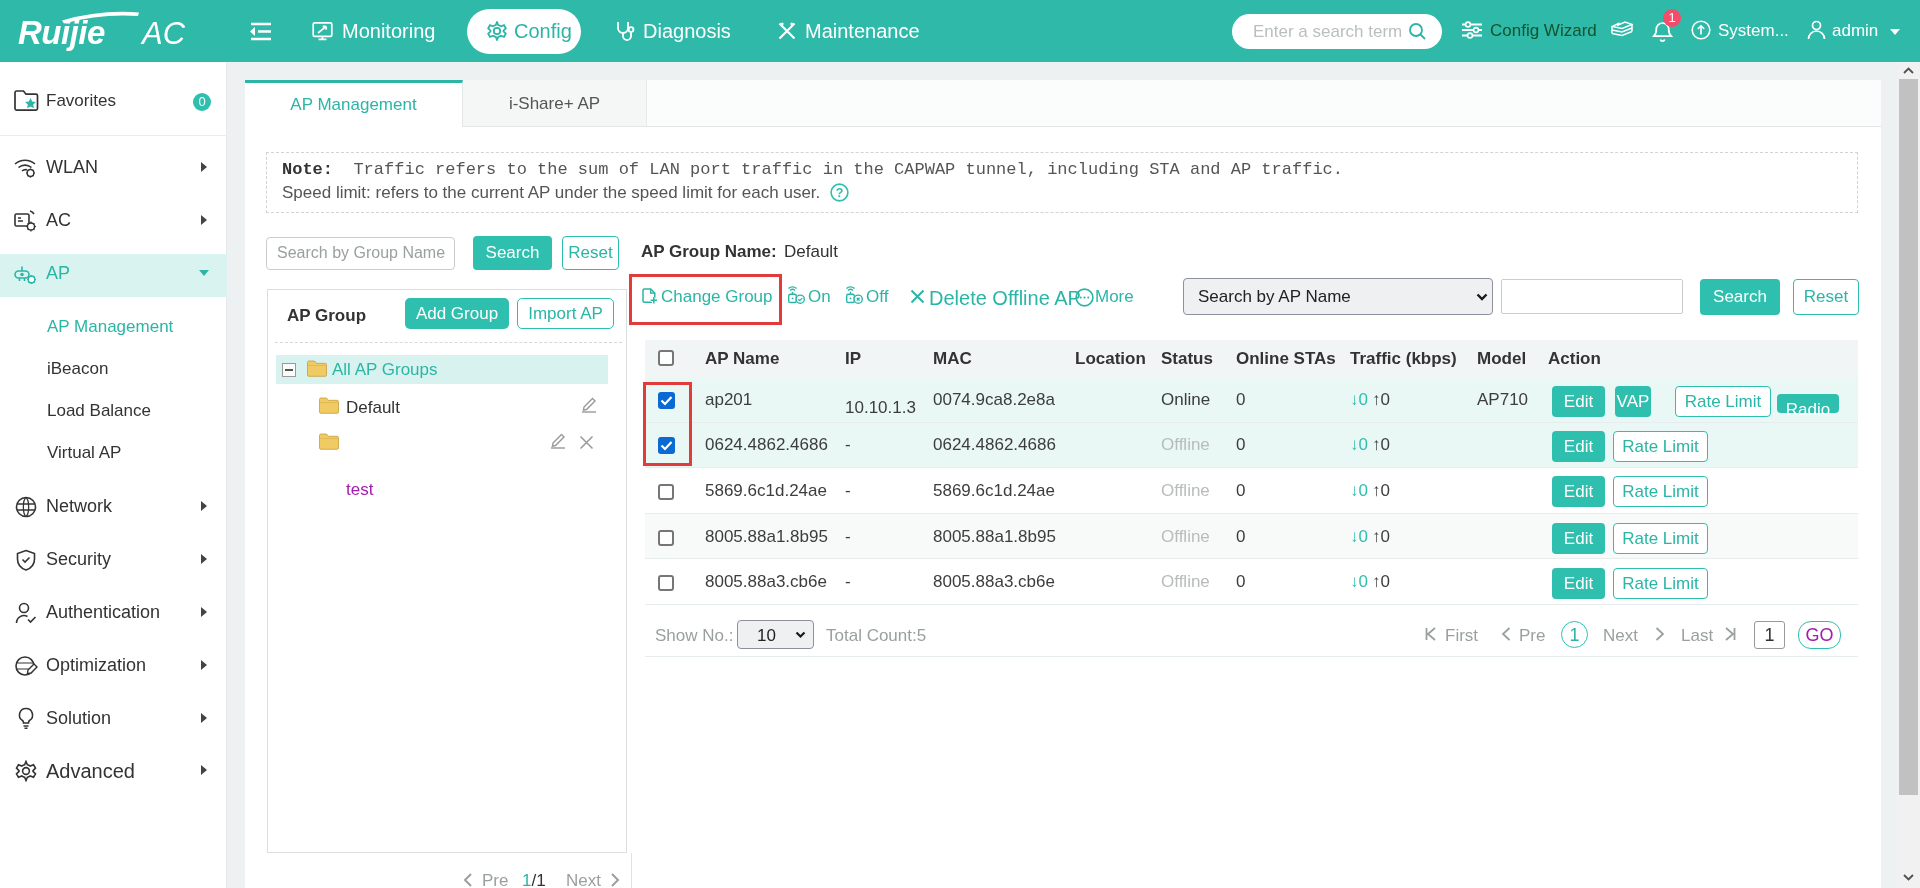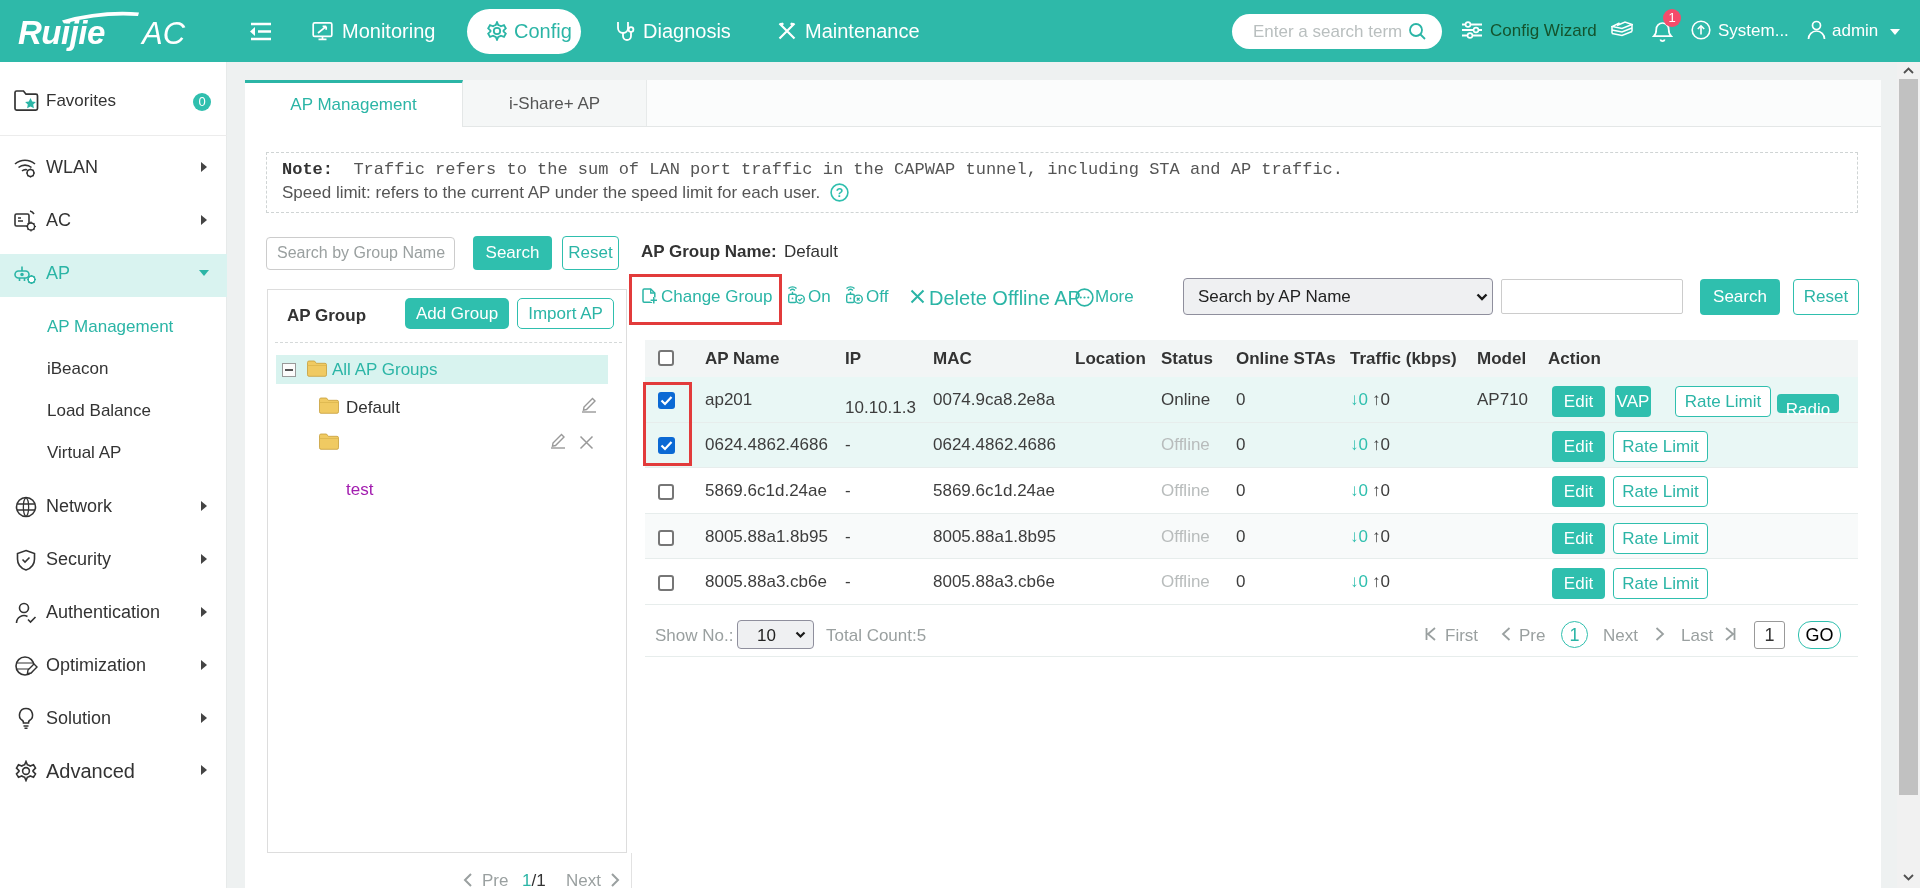--- a/index.html
+++ b/index.html
@@ -535,21 +535,21 @@
       <path d="M1.5 2 L8 8 L1.5 14" fill="none" stroke="#9aa0a0" stroke-width="1.8"></path>
     </svg>
   </div>
 <div class="abs" style="left:1681px;top:626px;font-size:17px;color:#9aa0a0;">Last</div>
 <div class="abs" style="left:1723px;top:626px;">
     <svg width="14" height="16" viewBox="0 0 14 16">
       <path d="M3 2 L10 8 L3 14 M11.5 2 V14" fill="none" stroke="#9aa0a0" stroke-width="1.8"></path>
     </svg>
   </div>
 <div class="abs" style="left:1754px;top:621px;width:31px;height:28px;border:1px solid #999;border-radius:3px;background:#fff;color:#333;font-size:18px;line-height:26px;text-align:center;">1</div>
-<div class="abs" style="left:1798px;top:621px;width:43px;height:28px;border:1px solid #2fbfae;border-radius:13px;color:#000000;font-size:18px;line-height:26px;text-align:center;">GO</div>
+<div class="abs" style="left:1798px;top:621px;width:43px;height:28px;border:1px solid #2fbfae;border-radius:13px;color:#a21caf;font-size:18px;line-height:26px;text-align:center;">GO</div>
 
 <div class="abs" style="left:1897px;top:62px;width:23px;height:826px;background:#f1f1f1;"></div>
 <div class="abs" style="left:1899px;top:79px;width:19px;height:716px;background:#c1c1c1;"></div>
 <div class="abs" style="left:1903px;top:67px;">
     <svg width="11" height="7" viewBox="0 0 11 7">
       <path d="M1 6 L5.5 1.5 L10 6" fill="none" stroke="#505050" stroke-width="1.8"></path>
     </svg>
   </div>
 <div class="abs" style="left:1903px;top:874px;">
     <svg width="11" height="7" viewBox="0 0 11 7">

